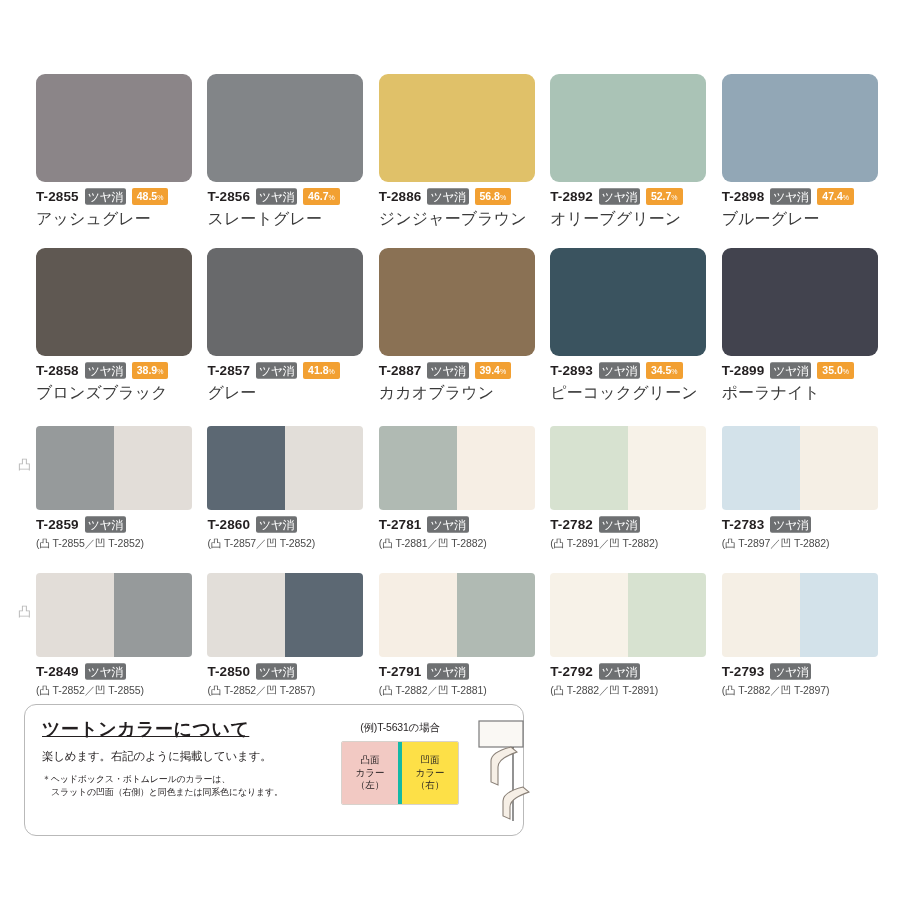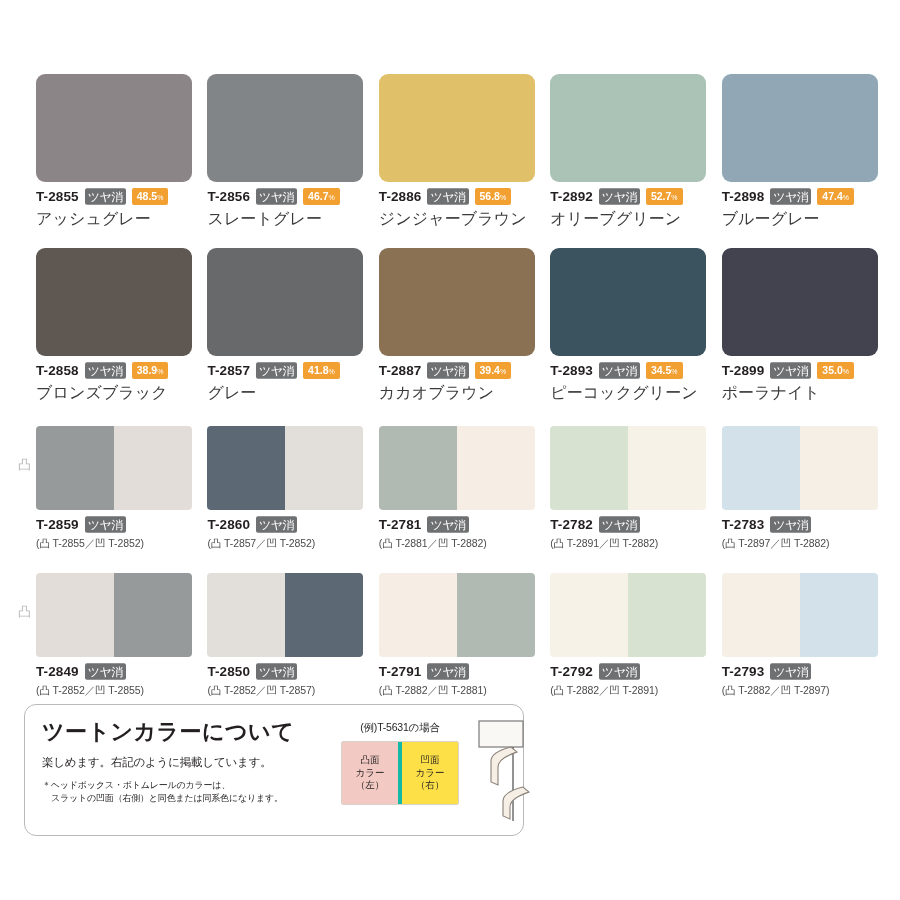--- a/index.html
+++ b/index.html
@@ -120,24 +120,25 @@
     box-sizing:border-box;
     background:#fff;
   }
   .ib-left{
     position:absolute;
     left:17px;
     top:12px;
     width:290px;
   }
   .ib-title{
-    font-size:22px;
+    font-size:18px;
     font-weight:bold;
     letter-spacing:.5px;
     color:#231f20;
+    text-decoration:underline;
   }
   .ib-body{
     font-size:11.5px;
     line-height:1.5;
     margin-top:7px;
     color:#231f20;
     letter-spacing:-.2px;
   }
   .ib-note{
     font-size:9px;

